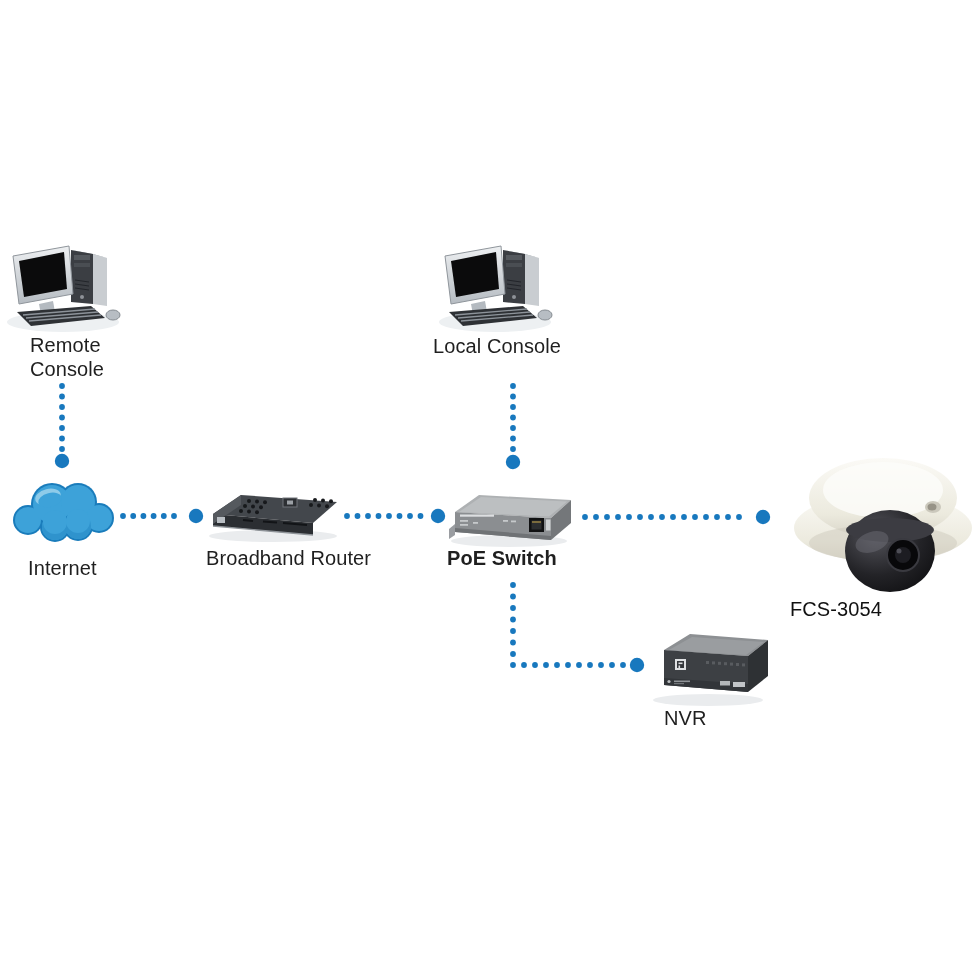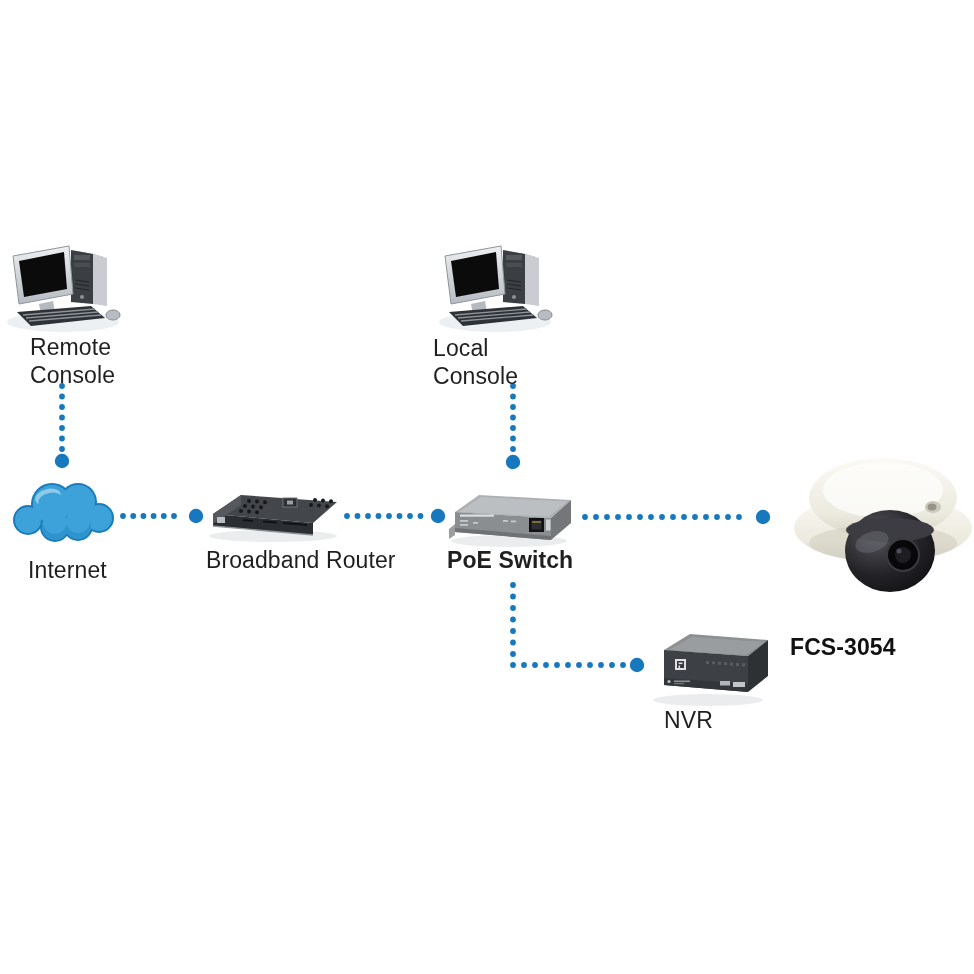--- a/index.html
+++ b/index.html
@@ -1,22 +1,22 @@
 <!DOCTYPE html>
 <html><head>
 <meta charset="utf-8">
 <style>
   html,body{margin:0;padding:0;background:#ffffff;}
   .stage{position:relative;width:974px;height:974px;background:#ffffff;overflow:hidden;
          font-family:"Liberation Sans",sans-serif;}
   .node{position:absolute;}
-  .label{position:absolute;font-family:"Liberation Sans",sans-serif;font-size:23px;
+  .label{position:absolute;font-family:"Liberation Sans",sans-serif;font-size:20px;
          color:#1f1f1f;line-height:1.22;letter-spacing:.1px;}
   .label.center{text-align:left;}
-  .label.bold{font-weight:bold;color:#111;margin-top:36px;}
+  .label.bold{font-weight:normal;color:#111;}
   #wires{position:absolute;left:0;top:0;pointer-events:none;}
 </style>
 </head>
 <body>
 
 <div class="stage">
 
   <svg id="wires" width="974" height="974">
       <g>
         <circle cx="62" cy="386" r="2.9" fill="#1878be"></circle>

